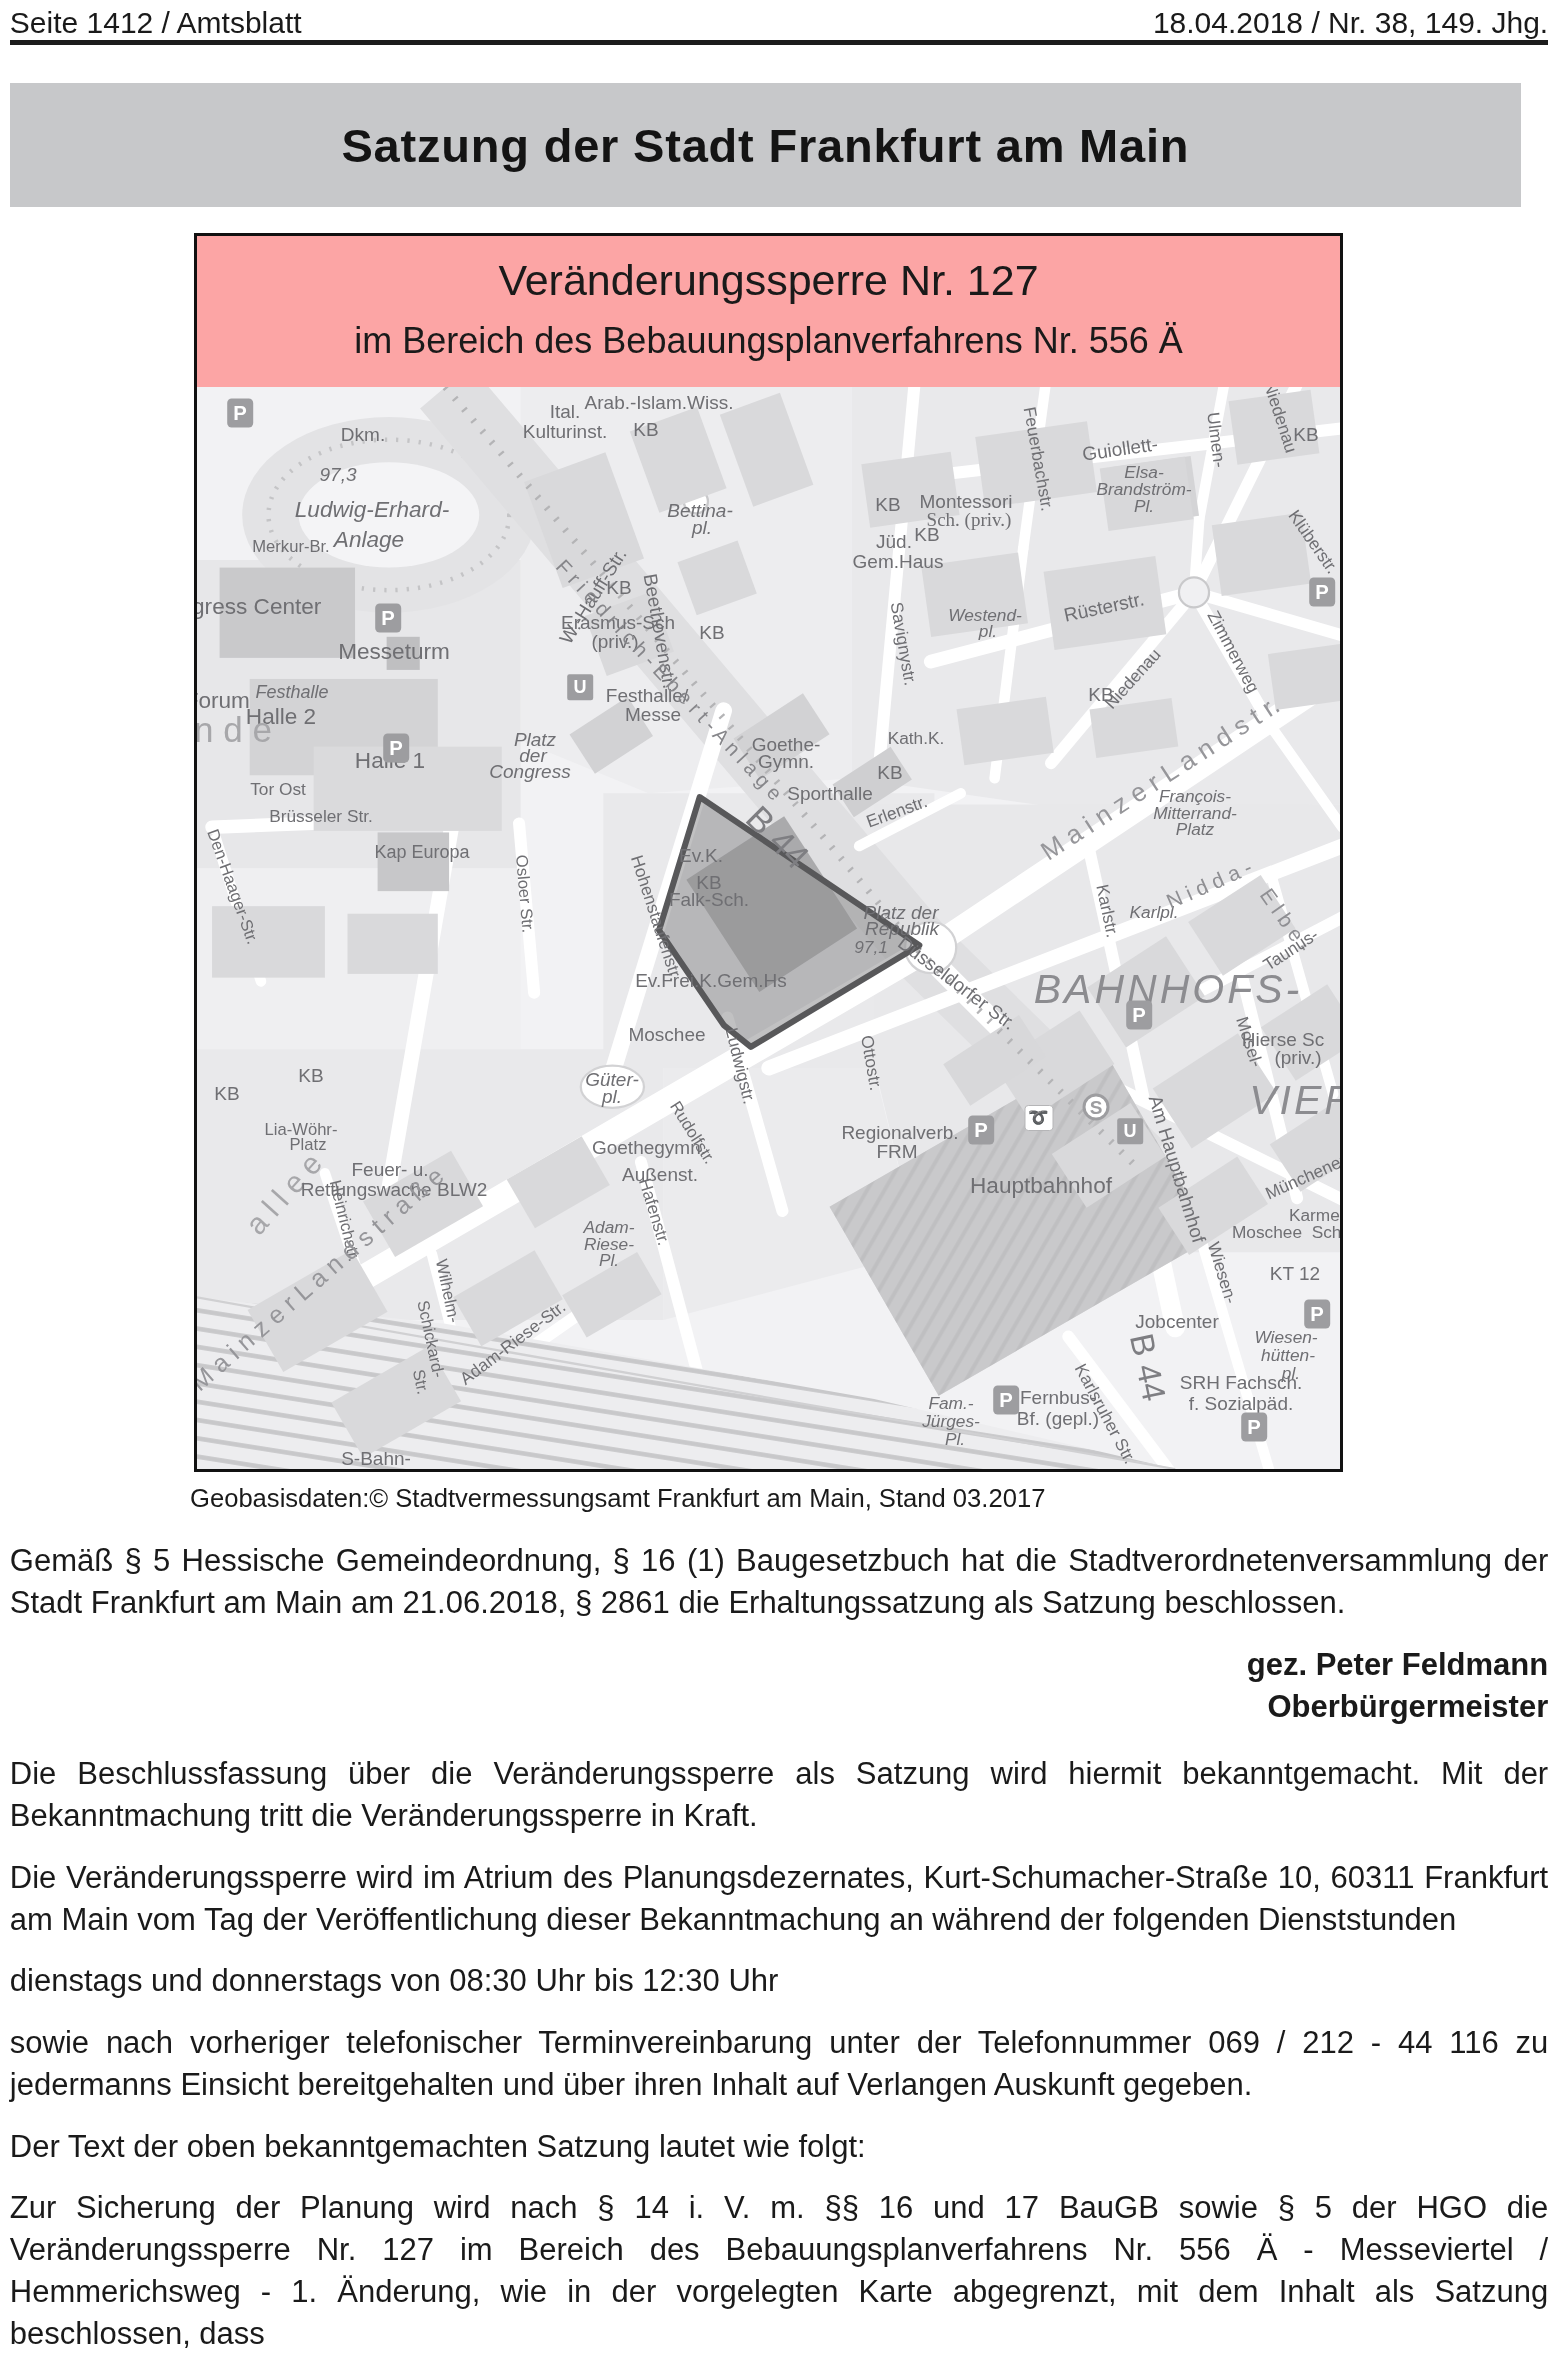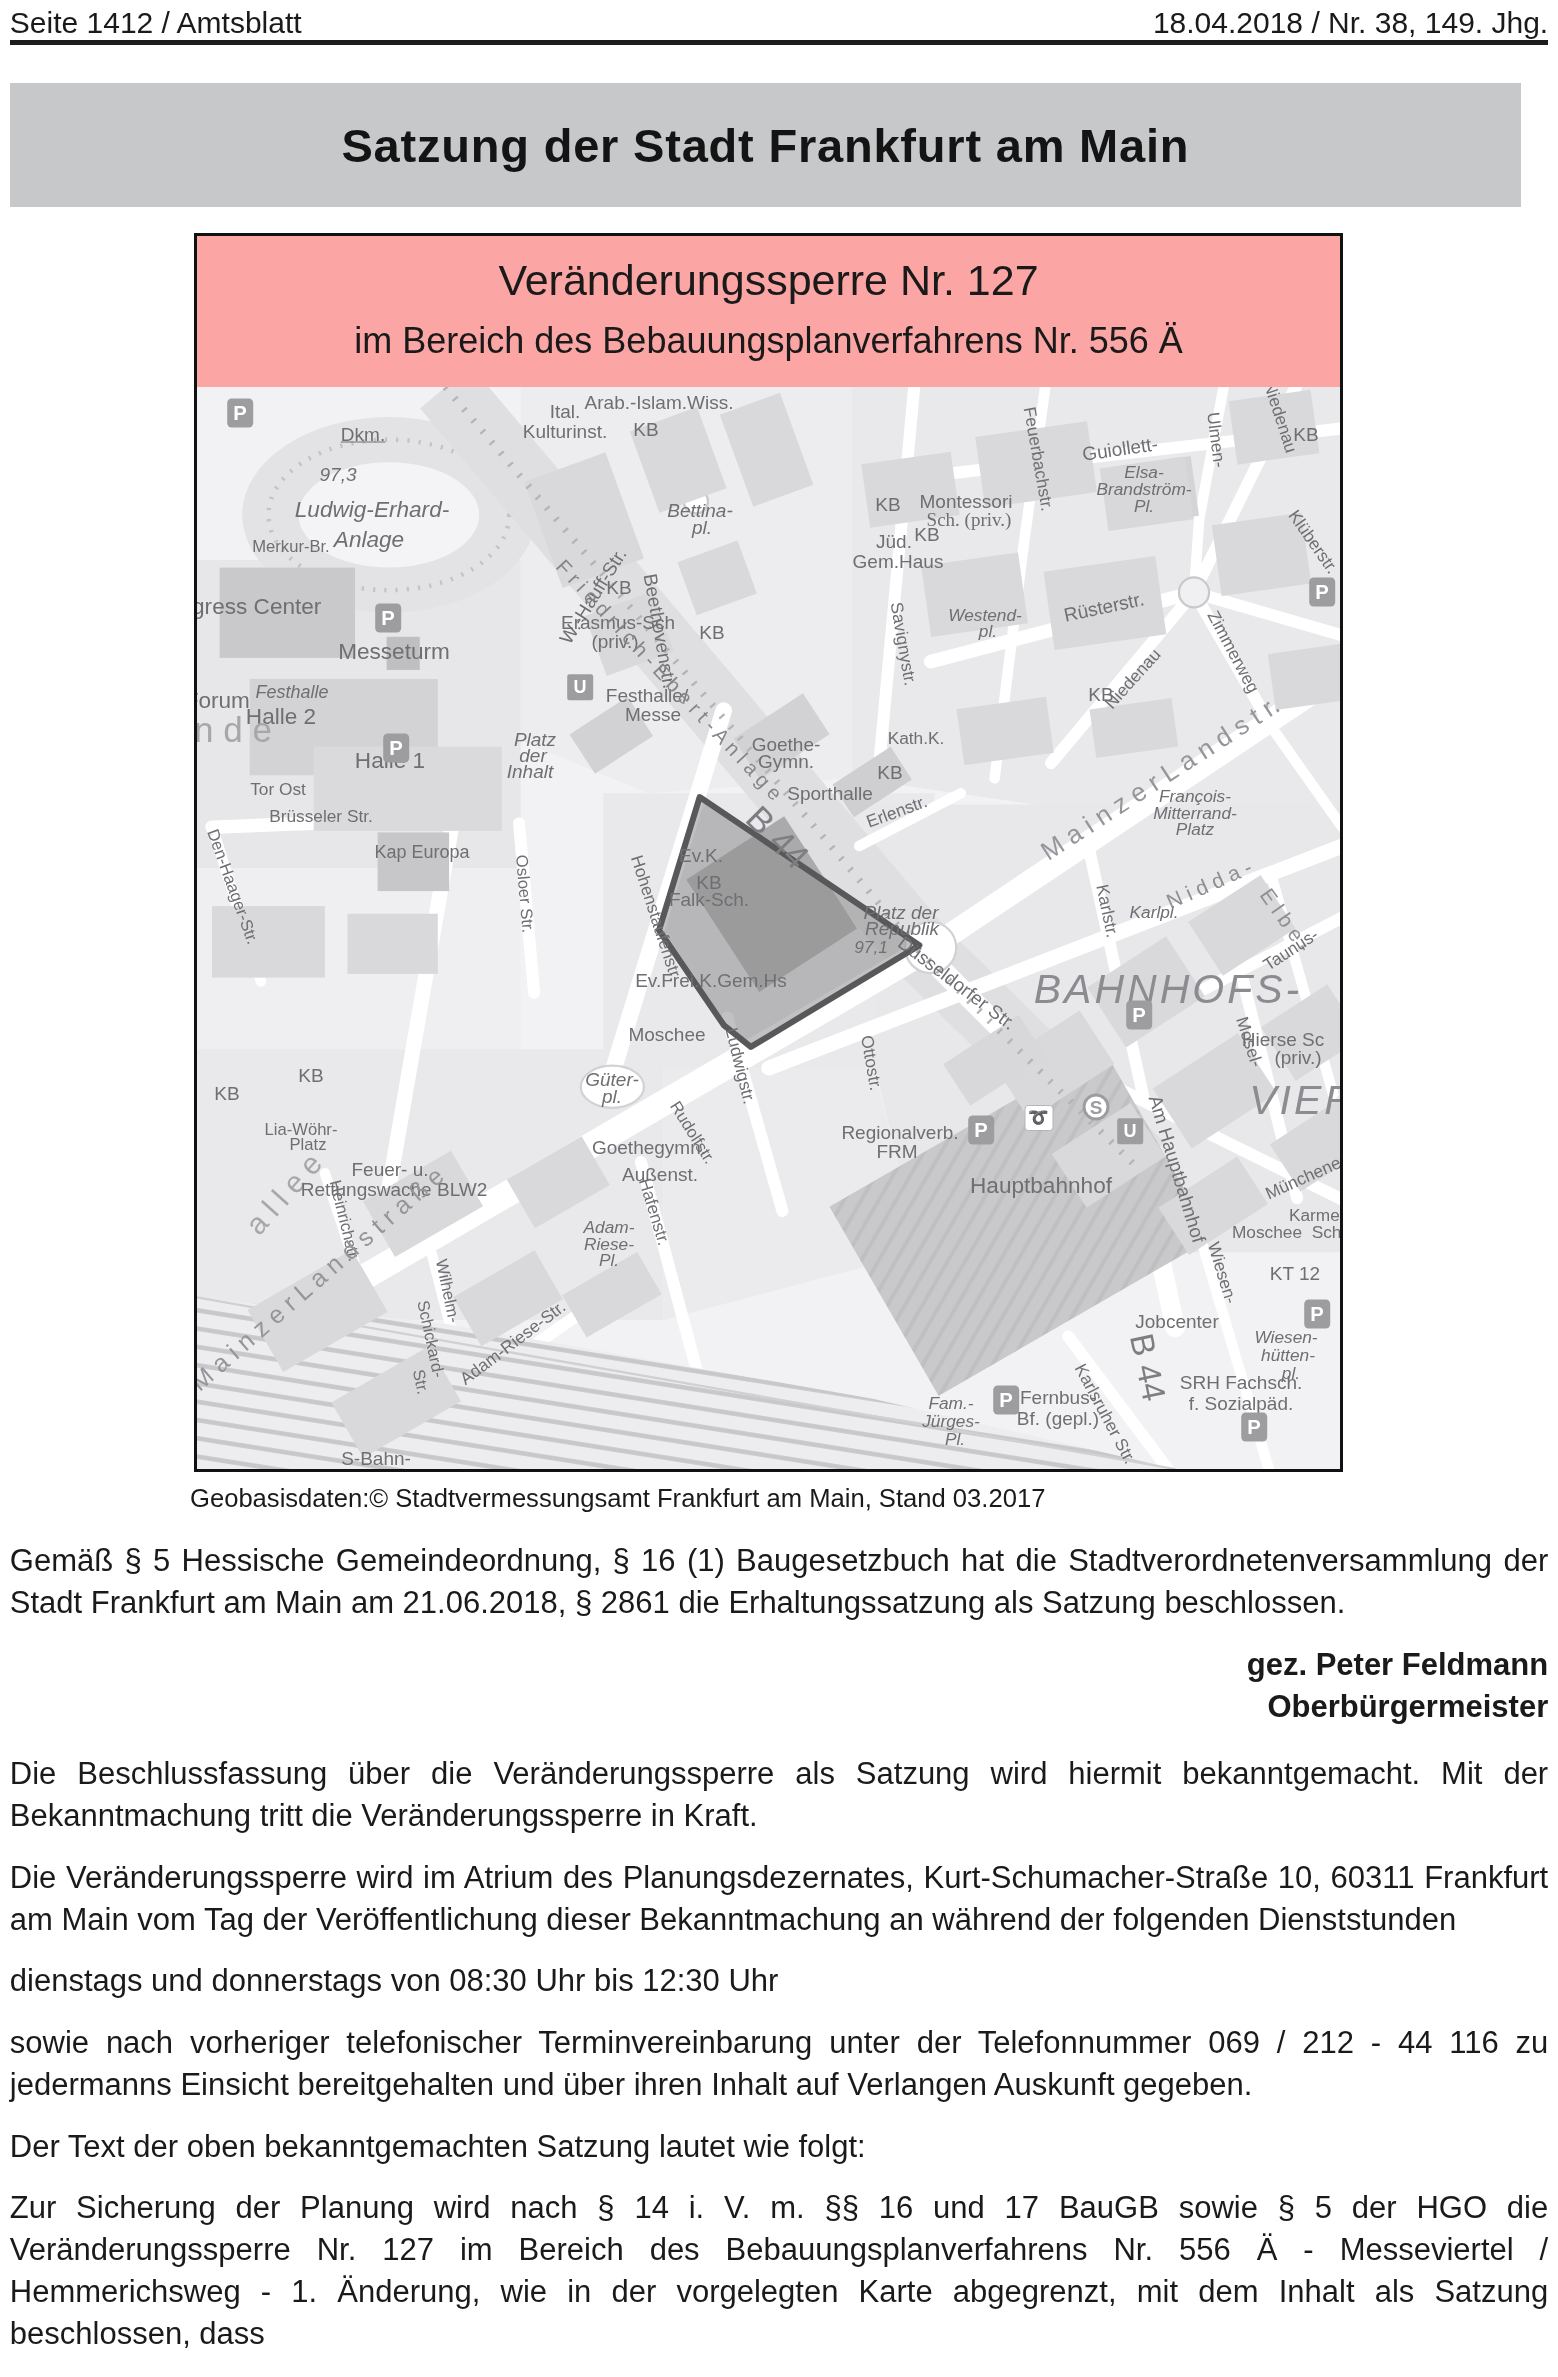--- a/index.html
+++ b/index.html
@@ -190,21 +190,21 @@
         <rect transform="rotate(-33 1060 895)" x="1000" y="862" width="120" height="66" fill="#d8d8da"></rect>
         <rect transform="rotate(-8 1262 142)" x="1205" y="100" width="114" height="84" fill="#d8d8da"></rect>
       </g>
 
       <line x1="330" y1="0" x2="958" y2="748" stroke="#b4b4b6" stroke-width="9" stroke-dasharray="3 16"></line>
       <line x1="958" y1="748" x2="1250" y2="1038" stroke="#b4b4b6" stroke-width="9" stroke-dasharray="3 16"></line>
 
       <polygon points="668,545 960,742 736,877 700,848 614,722" fill="#8e8e90" fill-opacity="0.55" stroke="#58585a" stroke-width="8" stroke-linejoin="round"></polygon>
     </svg>
     <div class="labels">
-        <div class="ml" style="left: 166px; top: 47px; font-size: 19px; transform: translate(-50%, -50%) rotate(0deg); text-decoration: underline;">Dkm.</div>
+        <div class="ml" style="left: 166px; top: 47px; font-size: 19px; transform: translate(-50%, -50%) rotate(0deg);">Dkm.</div>
         <div class="ml it" style="left: 141px; top: 87px; font-size: 19px; transform: translate(-50%, -50%) rotate(0deg);">97,3</div>
         <div class="ml it" style="left: 175px; top: 123px; font-size: 22.6px; transform: translate(-50%, -50%) rotate(0deg);">Ludwig-Erhard-</div>
         <div class="ml it" style="left: 172px; top: 153px; font-size: 22.6px; transform: translate(-50%, -50%) rotate(0deg);">Anlage</div>
         <div class="ml" style="left: 94px; top: 160px; font-size: 16.6px; transform: translate(-50%, -50%) rotate(0deg);">Merkur-Br.</div>
         <div class="ml" style="left: 39px; top: 220px; font-size: 22.6px; transform: translate(-50%, -50%) rotate(0deg);">Congress Center</div>
         <div class="ml" style="left: 197px; top: 265px; font-size: 22.6px; transform: translate(-50%, -50%) rotate(0deg);">Messeturm</div>
         <div class="ml" style="left: 95px; top: 305px; font-size: 18px; transform: translate(-50%, -50%) rotate(0deg); font-style: italic;">Festhalle</div>
         <div class="ml" style="left: 20.3px; top: 314px; font-size: 22.6px; transform: translate(-50%, -50%) rotate(0deg);">Forum</div>
         <div class="ml" style="left: 84px; top: 330px; font-size: 22.6px; transform: translate(-50%, -50%) rotate(0deg);">Halle 2</div>
         <div class="ml" style="left: 36px; top: 342px; font-size: 35px; color: rgb(167, 167, 170); transform: translate(-50%, -50%) rotate(0deg);">n d e</div>
@@ -223,21 +223,21 @@
         <div class="ml" style="left: 396px; top: 209px; font-size: 19px; transform: translate(-50%, -50%) rotate(-58deg);">W.-Hauff-Str.</div>
         <div class="ml" style="left: 422px; top: 200px; font-size: 19px; transform: translate(-50%, -50%) rotate(0deg);">KB</div>
         <div class="ml" style="left: 421px; top: 235px; font-size: 19px; transform: translate(-50%, -50%) rotate(0deg);">Erasmus-Sch</div>
         <div class="ml" style="left: 418px; top: 254px; font-size: 19px; transform: translate(-50%, -50%) rotate(0deg);">(priv.)</div>
         <div class="ml" style="left: 463px; top: 244px; font-size: 19px; transform: translate(-50%, -50%) rotate(80deg);">Beethovenstr.</div>
         <div class="ml" style="left: 515px; top: 245px; font-size: 19px; transform: translate(-50%, -50%) rotate(0deg);">KB</div>
         <div class="ml" style="left: 450px; top: 308px; font-size: 19px; transform: translate(-50%, -50%) rotate(0deg);">Festhalle/</div>
         <div class="ml" style="left: 456px; top: 327px; font-size: 19px; transform: translate(-50%, -50%) rotate(0deg);">Messe</div>
         <div class="ml it" style="left: 338px; top: 352px; font-size: 19px; transform: translate(-50%, -50%) rotate(0deg);">Platz</div>
         <div class="ml it" style="left: 336px; top: 368px; font-size: 19px; transform: translate(-50%, -50%) rotate(0deg);">der</div>
-        <div class="ml it" style="left: 333px; top: 384px; font-size: 19px; transform: translate(-50%, -50%) rotate(0deg);">Inhalt</div>
+        <div class="ml it" style="left: 333px; top: 384px; font-size: 19px; transform: translate(-50%, -50%) rotate(0deg);">Congress</div>
         <div class="ml" style="left: 472px; top: 293px; font-size: 20.3px; color: rgb(134, 134, 138); transform: translate(-50%, -50%) rotate(47deg);">F r i e d r i c h - E b e r t - A n l a g e</div>
         <div class="ml" style="left: 581px; top: 450px; font-size: 35px; color: rgb(126, 126, 130); transform: translate(-50%, -50%) rotate(45deg);">B 44</div>
         <div class="ml" style="left: 589px; top: 357px; font-size: 19px; transform: translate(-50%, -50%) rotate(0deg);">Goethe-</div>
         <div class="ml" style="left: 589px; top: 374px; font-size: 19px; transform: translate(-50%, -50%) rotate(0deg);">Gymn.</div>
         <div class="ml" style="left: 633px; top: 406px; font-size: 19px; transform: translate(-50%, -50%) rotate(0deg);">Sporthalle</div>
         <div class="ml" style="left: 719px; top: 352px; font-size: 17.3px; transform: translate(-50%, -50%) rotate(0deg);">Kath.K.</div>
         <div class="ml" style="left: 693px; top: 385px; font-size: 19px; transform: translate(-50%, -50%) rotate(0deg);">KB</div>
         <div class="ml" style="left: 700px; top: 425px; font-size: 17.3px; transform: translate(-50%, -50%) rotate(-20deg);">Erlenstr.</div>
         <div class="ml" style="left: 459px; top: 531px; font-size: 17.3px; transform: translate(-50%, -50%) rotate(72deg);">Hohenstaufenstr.</div>
         <div class="ml" style="left: 504px; top: 468px; font-size: 19px; transform: translate(-50%, -50%) rotate(0deg);">Ev.K.</div>

